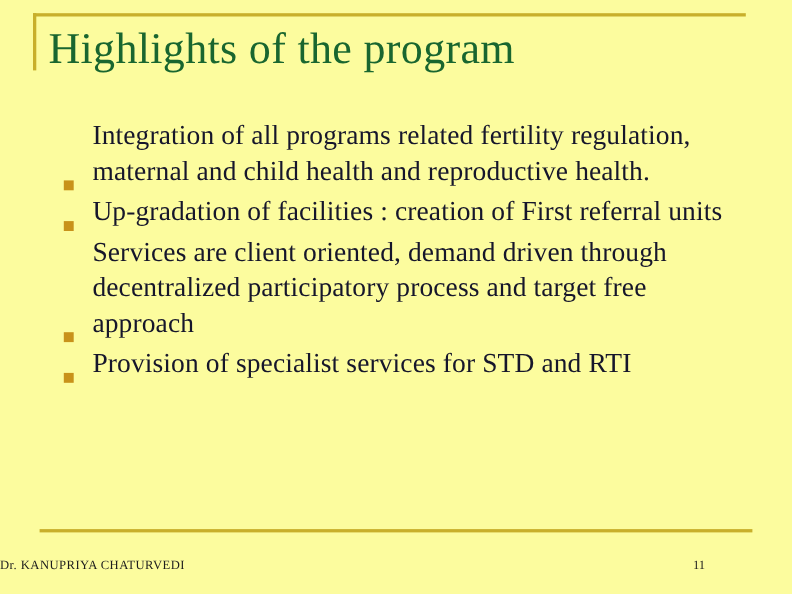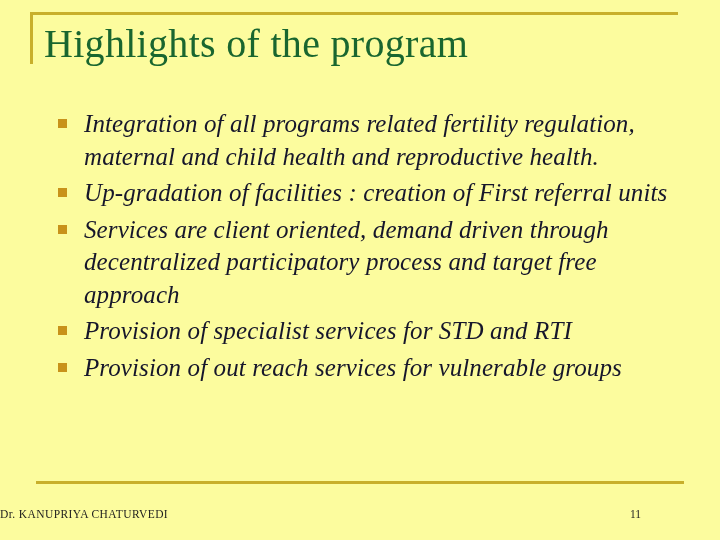--- a/index.html
+++ b/index.html
@@ -65,23 +65,22 @@
 
   
   .body {
     position: absolute;
     left: 58px;
     top: 108px;
     width: 625px;
   }
   .bullet-row {
     display: flex;
-    align-items: flex-start;
+    align-items: flex-end;
     margin-bottom: 4px;
-    font-style: italic;
   }
   .bullet-marker {
     flex: 0 0 auto;
     width: 9px;
     height: 9px;
     background: #C8921A;
     margin-top: 11px;
     margin-right: 17px;
   }
   .bullet-text {
@@ -140,24 +139,20 @@
     <div class="bullet-row">
       <span class="bullet-marker"></span>
       <span class="bullet-text">Services are client oriented, demand driven through decentralized participatory process and target free approach</span>
     </div>
 
     <div class="bullet-row">
       <span class="bullet-marker"></span>
       <span class="bullet-text">Provision of specialist services for STD and RTI</span>
     </div>
 
-    <div class="bullet-row">
-      <span class="bullet-marker"></span>
-      <span class="bullet-text">Provision of out reach services for vulnerable groups</span>
-    </div>
 
   </div>
 
   <div class="bottom-rule"></div>
 
   <div class="footer-author">Dr. KANUPRIYA CHATURVEDI</div>
   <div class="footer-page">11</div>
 
 </div>
 

